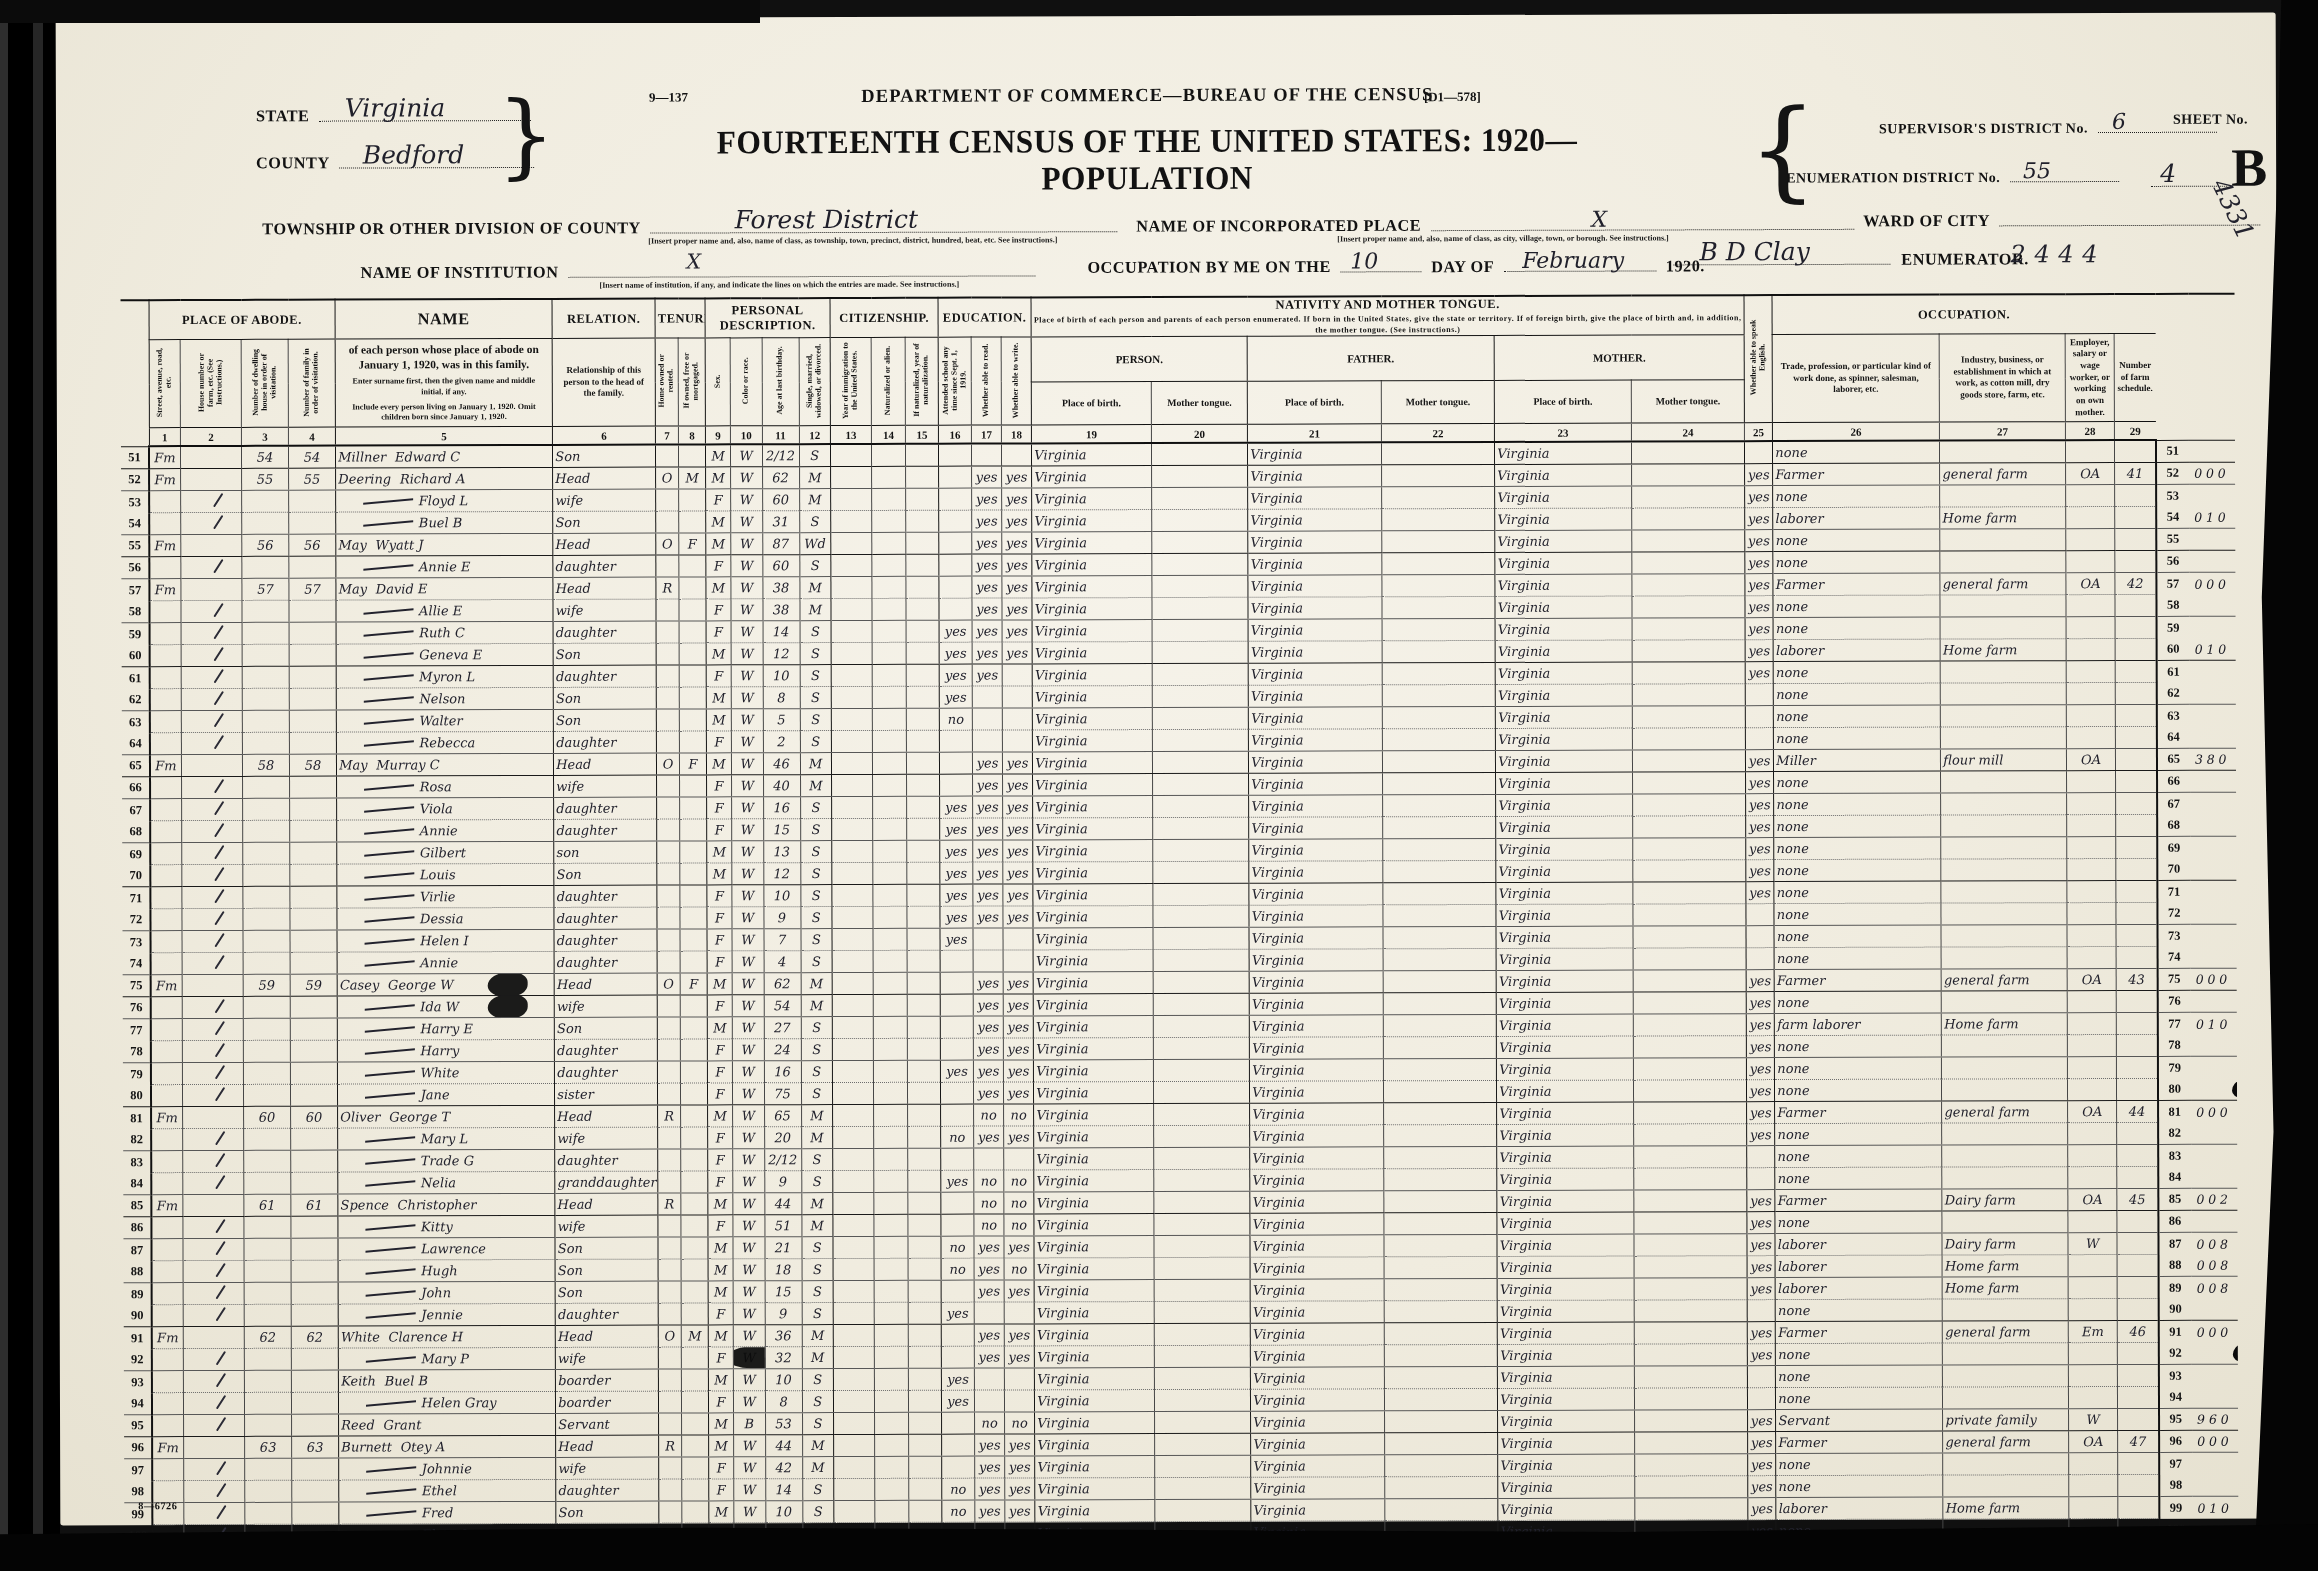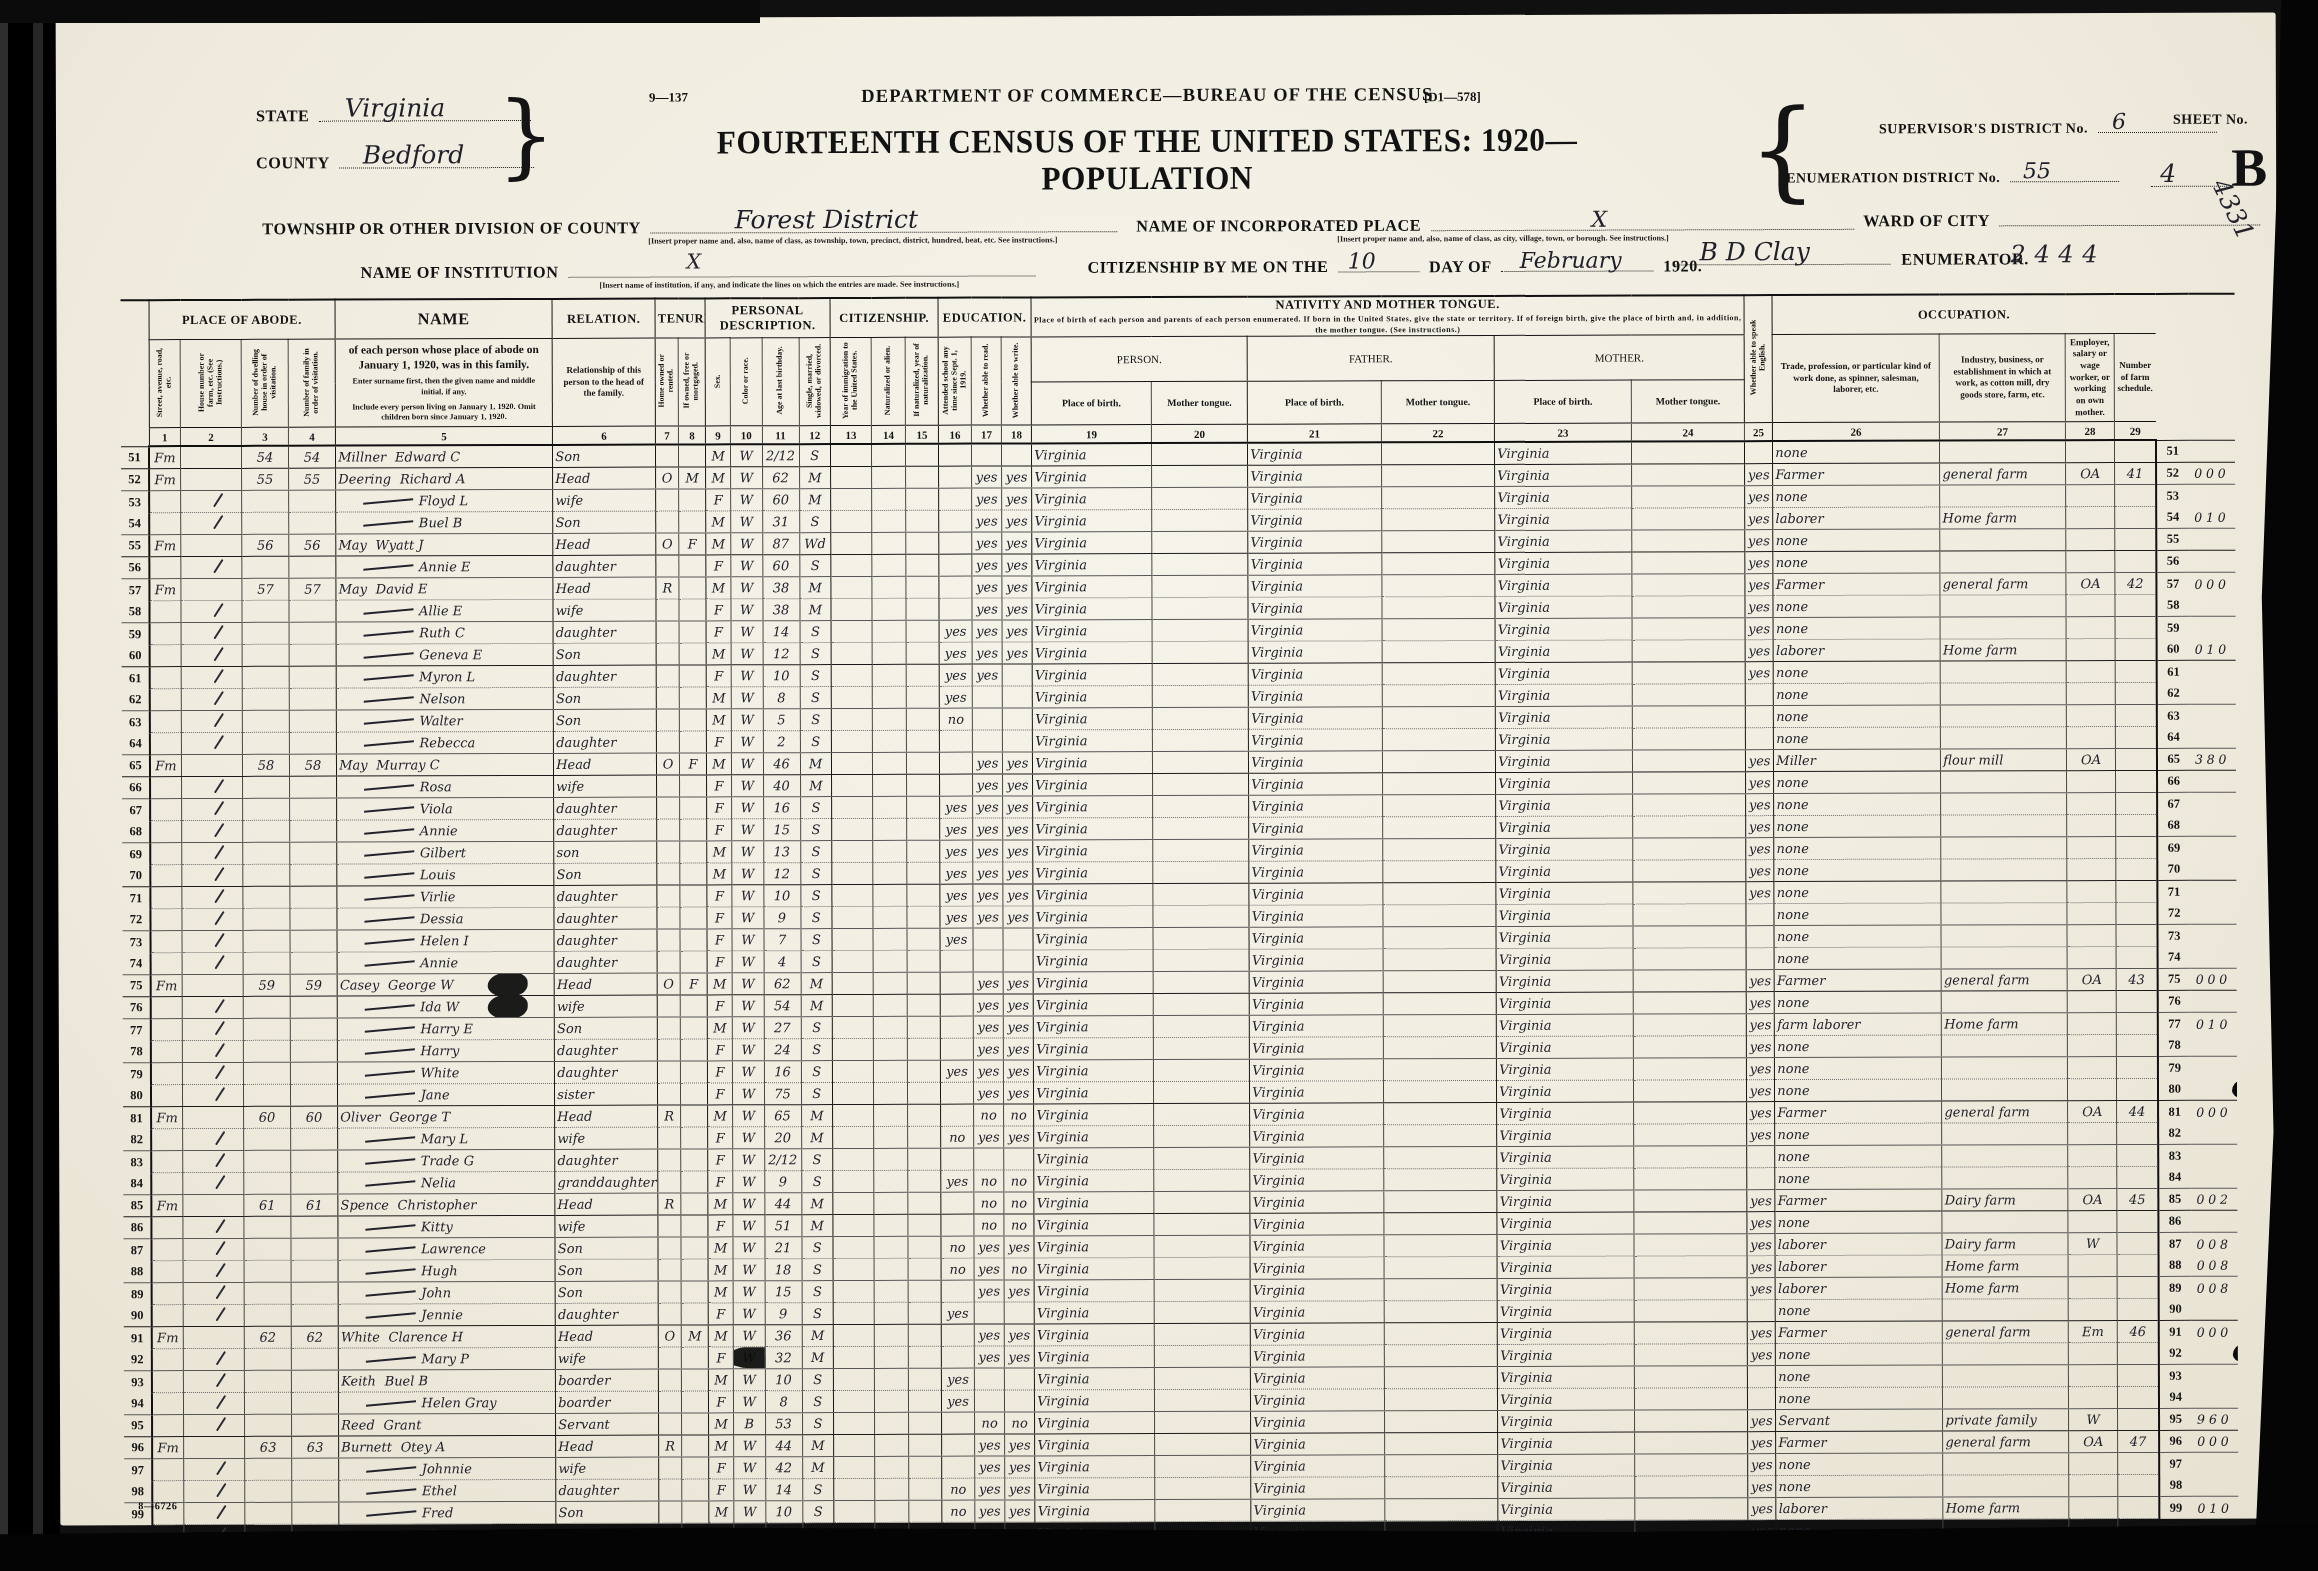--- a/index.html
+++ b/index.html
@@ -53,21 +53,21 @@
   .grp{font-weight:bold;font-size:12.5px;letter-spacing:0.5px;border-bottom:1.1px solid #161616;padding:2.2px 1.1px;height:38px;}
   .gname{font-size:16.3px;}
   .gn-title{font-weight:bold;font-size:12.5px;letter-spacing:0.5px;}
   .gnote{font-weight:bold;font-size:7.9px;line-height:1.3;white-space:normal;margin-top:2.2px;}
   th.vt{height:82px;vertical-align:middle;padding:1.6px 0.5px;}
   th.vt span{writing-mode:vertical-rl;transform:rotate(180deg);display:inline-block;
     max-height:79px;font-weight:bold;font-size:7.9px;line-height:1.12;white-space:normal;}
   th.desc{font-weight:bold;font-size:9px;line-height:1.3;white-space:normal;padding:3.3px 5.4px;vertical-align:middle;}
   .d1{font-size:11.4px;}
   .d2{font-size:8.1px;margin-top:4.3px;}
-  th.fam{font-weight:normal;font-size:11px;border-bottom:1.1px solid #161616;height:23px;}
+  th.fam{font-weight:bold;font-size:11px;border-bottom:1.1px solid #161616;height:23px;}
   th.pm{font-weight:bold;font-size:9.8px;height:22px;}
   th.cn{font-weight:bold;font-size:11px;border-top:1.1px solid #111;height:17.4px;}
   .census thead tr.numrow th{border-bottom:2.2px solid #0f0f0f;}
   .census tbody td{height:21px;font-size:12.5px;}
   .census tbody td.hd{font-style:italic;font-family:"DejaVu Serif",serif;color:#22222d;font-size:13px;}
   .census tbody td.ctr{text-align:center;}
   td.namec{font-size:13.6px;white-space:nowrap;position:relative;}
   td.namec .sur{margin-right:8.7px;}
   td.rel{font-size:12.5px;}
   td.lnl,td.lnr{border:none;font-weight:bold;font-size:14px;text-align:center;color:#141414;
@@ -157,21 +157,21 @@
         <span class="line" style="width:261px"></span>
       </div>
 
       <div class="fld" style="left:304px;top:239px">
         <span class="lbl">NAME OF INSTITUTION</span>
         <span class="line" style="width:467px"></span>
       </div>
       <div class="note" style="left:543px;top:263px">[Insert name of institution, if any, and indicate the lines on which the entries are made.  See instructions.]</div>
 
       <div class="fld" style="left:1031px;top:236px">
-        <span class="lbl">CITIZENSHIP BY ME ON THE</span>
+        <span class="lbl">OCCUPATION BY ME ON THE</span>
         <span class="line" style="width:81px"><i class="hv">10</i></span>
         <span class="lbl" style="margin-left:7.6px">DAY OF</span>
         <span class="line" style="width:152px"><i class="hv">February</i></span>
         <span class="lbl" style="margin-left:7.6px">1920.</span>
       </div>
       <div class="fld" style="left:1617px;top:230px">
         <span class="line" style="width:217px;margin-left:0"><i class="hv big">B D Clay</i></span>
         <span class="lbl" style="margin-left:8.7px">ENUMERATOR.</span>
       </div>
       <div class="scrib" style="left:1954px;top:227px;font-size:24px;letter-spacing:8.7px">2444</div>

